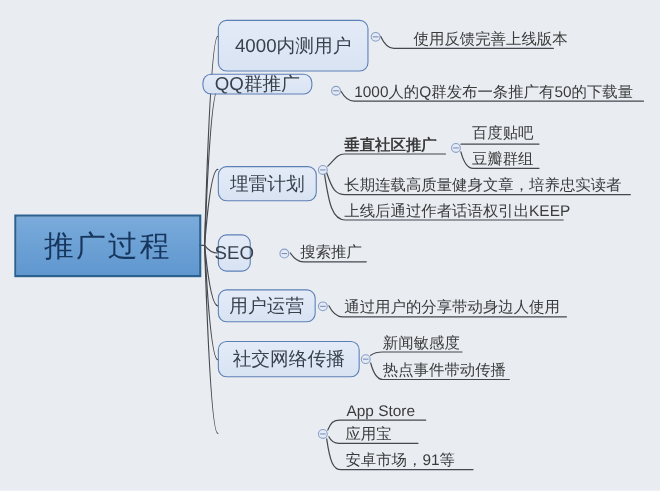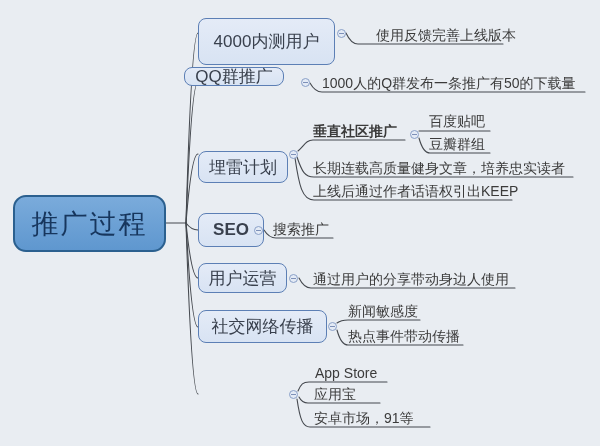--- a/index.html
+++ b/index.html
@@ -7,23 +7,23 @@
     --root_border:#2b608f; --root_text:#17365d;
     --branch_fill_top:#e4ebf7; --branch_fill_bottom:#d8e3f3; --branch_border:#5c7fb5;
     --branch_text:#39404d; --line:#45494f; --leaf_text:#3b3b3b;
     --toggle_fill:#e3eaf5; --toggle_border:#8aa0c8;
   }
   html,body{margin:0;padding:0;}
   body{font-family:"Liberation Sans","DejaVu Sans",sans-serif;}
   .canvas{position:relative;width:600px;height:446px;background:var(--background);overflow:hidden;}
   .canvas svg{position:absolute;left:0;top:0;}
   .node-root{
-    position:absolute;left:13px;top:195px;width:153px;height:57px;
+    position:absolute;left:13px;top:195px;width:170px;height:57px;
     background:linear-gradient(180deg,var(--root_fill_top),var(--root_fill_bottom));
-    border:2px solid var(--root_border);border-radius:13px;
+    border:2px solid var(--root_border);border-radius:0;
     display:flex;align-items:center;justify-content:center;
     font-size:27px;letter-spacing:2px;color:var(--root_text);box-sizing:border-box;
   }
   .node-branch{
     position:absolute;
     background:linear-gradient(180deg,var(--branch_fill_top),var(--branch_fill_bottom));
     border:1.4px solid var(--branch_border);border-radius:8px;
     display:flex;align-items:center;justify-content:center;
     font-size:17px;color:var(--branch_text);box-sizing:border-box;white-space:nowrap;
   }
@@ -76,21 +76,21 @@
     <path d="M298,391 C301,384 303,382 309,382 L387,382"></path>
     <path d="M299,397 Q302,403 308,403 L380,403"></path>
     <path d="M297,399 C300,420 303,427 310,427 L430,427"></path>
   </svg>
 
   <div class="node-root">推广过程</div>
 
   <div class="node-branch" style="left:198px;top:18px;width:137px;height:47px;">4000内测用户</div>
   <div class="node-branch" style="left:184px;top:67px;width:100px;height:19px;">QQ群推广</div>
   <div class="node-branch" style="left:198px;top:138px;width:90px;height:32px;margin-top:13px;">埋雷计划</div>
-  <div class="node-branch" style="left:198px;top:213px;width:66px;height:34px;font-weight:bold;">SEO</div>
+  <div class="node-branch" style="left:198px;top:213px;width:30px;height:34px;">SEO</div>
   <div class="node-branch" style="left:198px;top:263px;width:89px;height:30px;">用户运营</div>
   <div class="node-branch" style="left:198px;top:310px;width:129px;height:33px;">社交网络传播</div>
 
   <div class="toggle" style="left:337px;top:29px;"></div>
   <div class="toggle" style="left:301px;top:78px;"></div>
   <div class="toggle" style="left:289px;top:150px;"></div>
   <div class="toggle" style="left:254px;top:226px;"></div>
   <div class="toggle" style="left:289px;top:274px;"></div>
   <div class="toggle" style="left:328px;top:322px;"></div>
   <div class="toggle" style="left:289px;top:390px;"></div>

